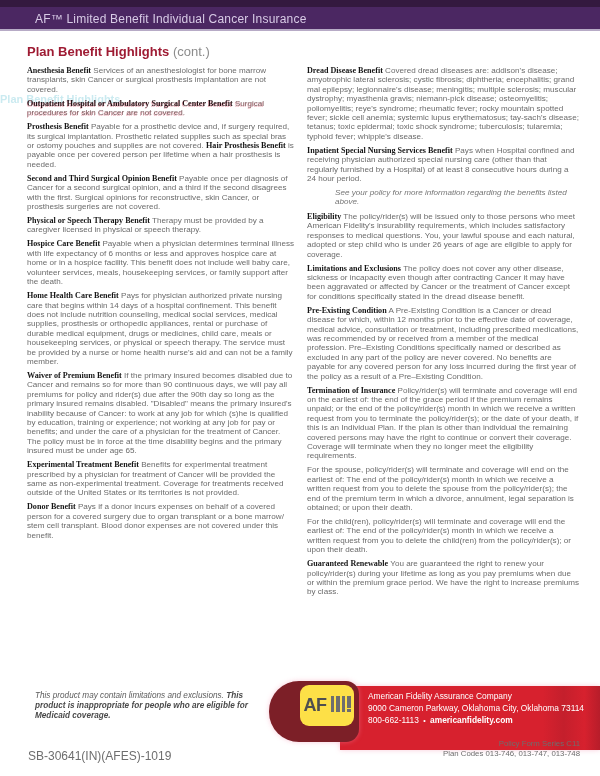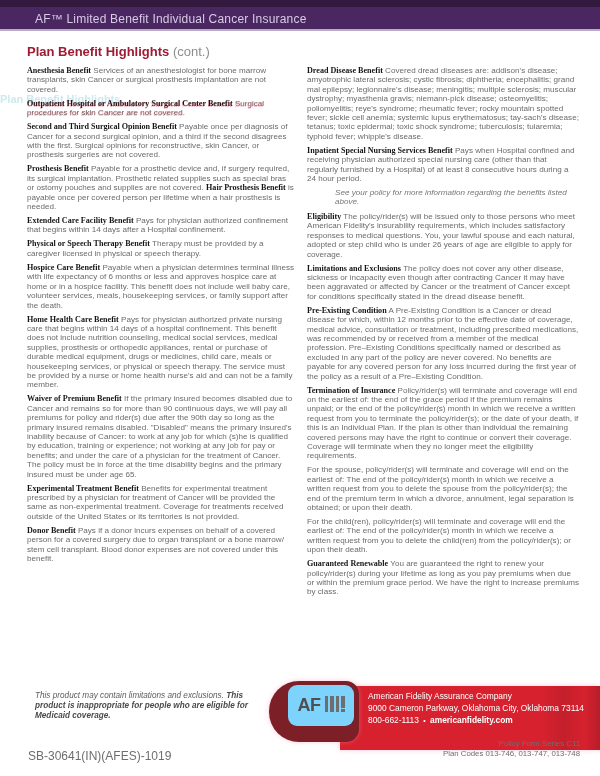--- a/index.html
+++ b/index.html
@@ -54,22 +54,22 @@
   }
   .banner-text { position:absolute; left:28px; top:5px; color:#ffffff; font-size:8.4px; line-height:11.8px; }
   .banner-text .site { font-weight:bold; }
   .banner-text .dot { font-size:7px; padding:0 2px; }
   .logo-badge {
     position:absolute; left:269px; top:681px; width:90px; height:61px;
     background:#7c1f27; border-radius:30px 13px 13px 30px; z-index:2;
     box-shadow:0 0 5px rgba(243,140,170,.45);
   }
   .logo-card {
-    position:absolute; right:5px; top:4px; width:66px; height:41px;
-    background:#7dd3fc; border-radius:9px;
+    position:absolute; right:5px; top:4px; width:54px; height:41px;
+    background:#fde047; border-radius:9px;
     display:flex; align-items:center; justify-content:center; gap:4px;
   }
   .logo-af { font-size:18px; font-weight:bold; color:#4f4f4f; letter-spacing:-.5px; }
   .logo-bars { display:flex; align-items:flex-start; gap:2px; height:18px; position:relative; top:-1px; }
   .logo-bars i { display:block; width:3.5px; background:#6e6e6e; }
   .logo-bars i.b1 { height:16px; } .logo-bars i.b2 { height:16px; } .logo-bars i.b3 { height:16px; }
   .logo-bar-excl { display:flex; flex-direction:column; gap:1.5px; align-items:center; }
   .logo-bar-excl .stem { display:block; width:3.5px; height:12px; background:#6e6e6e; }
   .logo-bar-excl .pt { display:block; width:3.5px; height:3px; background:#6e6e6e; }
   .codes-right {
@@ -90,23 +90,22 @@
 
 <div class="page-title">
   <span class="main">Plan Benefit Highlights</span><span class="cont"> (cont.)</span>
 </div>
 
 <div class="watermark">Plan Benefit Highlights</div>
 
 <div class="col col-left" id="col-left">
     <p class="para"><b>Anesthesia Benefit</b> <span>Services of an anesthesiologist for bone marrow transplants, skin Cancer or surgical prosthesis implantation are not covered.</span></p>
     <p class="para ghost"><b>Outpatient Hospital or Ambulatory Surgical Center Benefit</b> <span>Surgical procedures for skin Cancer are not covered.</span></p>
+    <p class="para"><b>Prosthesis Benefit</b> <span>Payable for a prosthetic device and, if surgery required, its surgical implantation. Prosthetic related supplies such as special bras or ostomy pouches and supplies are not covered. </span><b>Hair Prosthesis Benefit</b> <span>is payable once per covered person per lifetime when a hair prosthesis is needed.</span></p>
     <p class="para"><b>Second and Third Surgical Opinion Benefit</b> <span>Payable once per diagnosis of Cancer for a second surgical opinion, and a third if the second disagrees with the first. Surgical opinions for reconstructive, skin Cancer, or prosthesis surgeries are not covered.</span></p>
-    <p class="para"><b>Prosthesis Benefit</b> <span>Payable for a prosthetic device and, if surgery required, its surgical implantation. Prosthetic related supplies such as special bras or ostomy pouches and supplies are not covered. </span><b>Hair Prosthesis Benefit</b> <span>is payable once per covered person per lifetime when a hair prosthesis is needed.</span></p>
-    <p class="para"><b>Extended Care Facility Benefit</b> <span>Pays for physician authorized confinement that begins within 14 days after a Hospital confinement.</span></p>
     <p class="para"><b>Physical or Speech Therapy Benefit</b> <span>Therapy must be provided by a caregiver licensed in physical or speech therapy.</span></p>
     <p class="para"><b>Hospice Care Benefit</b> <span>Payable when a physician determines terminal illness with life expectancy of 6 months or less and approves hospice care at home or in a hospice facility. This benefit does not include well baby care, volunteer services, meals, housekeeping services, or family support after the death.</span></p>
     <p class="para"><b>Home Health Care Benefit</b> <span>Pays for physician authorized private nursing care that begins within 14 days of a hospital confinement. This benefit does not include nutrition counseling, medical social services, medical supplies, prosthesis or orthopedic appliances, rental or purchase of durable medical equipment, drugs or medicines, child care, meals or housekeeping services, or physical or speech therapy. The service must be provided by a nurse or home health nurse's aid and can not be a family member.</span></p>
     <p class="para"><b>Waiver of Premium Benefit</b> <span>If the primary insured becomes disabled due to Cancer and remains so for more than 90 continuous days, we will pay all premiums for policy and rider(s) due after the 90th day so long as the primary insured remains disabled. "Disabled" means the primary insured's inability because of Cancer: to work at any job for which (s)he is qualified by education, training or experience; not working at any job for pay or benefits; and under the care of a physician for the treatment of Cancer. The policy must be in force at the time disability begins and the primary insured must be under age 65.</span></p>
     <p class="para"><b>Experimental Treatment Benefit</b> <span>Benefits for experimental treatment prescribed by a physician for treatment of Cancer will be provided the same as non-experimental treatment. Coverage for treatments received outside of the United States or its territories is not provided.</span></p>
     <p class="para"><b>Donor Benefit</b> <span>Pays if a donor incurs expenses on behalf of a covered person for a covered surgery due to organ transplant or a bone marrow/ stem cell transplant. Blood donor expenses are not covered under this benefit.</span></p>
   </div>
 <div class="col col-right" id="col-right">
     <p class="para"><b>Dread Disease Benefit</b> <span>Covered dread diseases are: addison's disease; amyotrophic lateral sclerosis; cystic fibrosis; diphtheria; encephalitis; grand mal epilepsy; legionnaire's disease; meningitis; multiple sclerosis; muscular dystrophy; myasthenia gravis; niemann-pick disease; osteomyelitis; poliomyelitis; reye's syndrome; rheumatic fever; rocky mountain spotted fever; sickle cell anemia; systemic lupus erythematosus; tay-sach's disease; tetanus; toxic epidermal; toxic shock syndrome; tuberculosis; tularemia; typhoid fever; whipple's disease.</span></p>
     <p class="para"><b>Inpatient Special Nursing Services Benefit</b> <span>Pays when Hospital confined and receiving physician authorized special nursing care (other than that regularly furnished by a Hospital) of at least 8 consecutive hours during a 24 hour period.</span></p>

